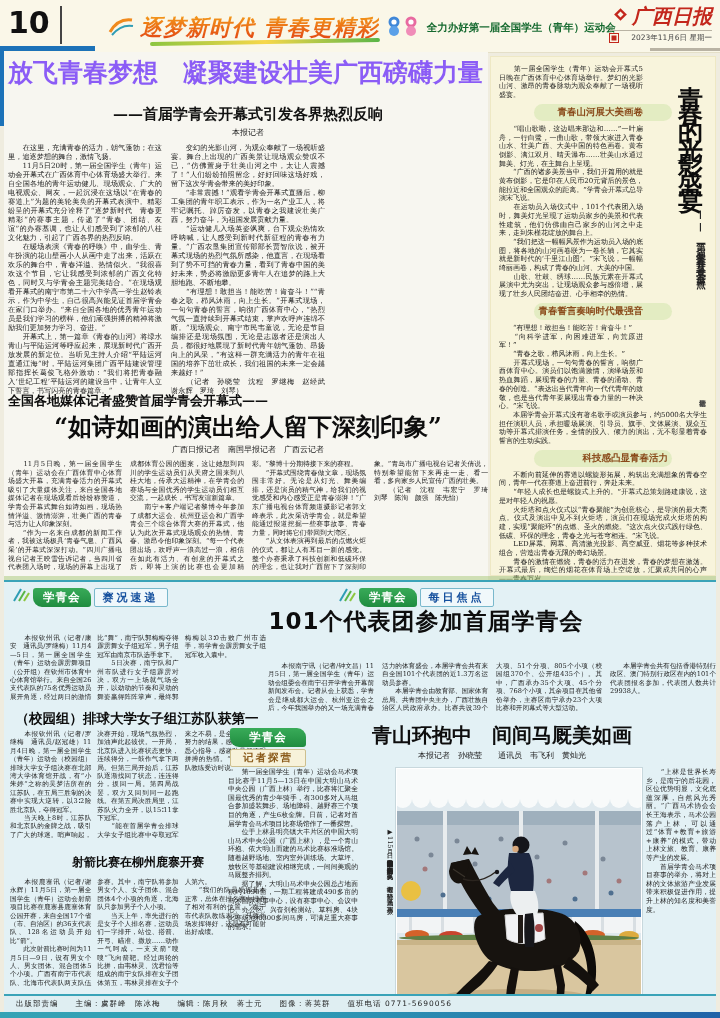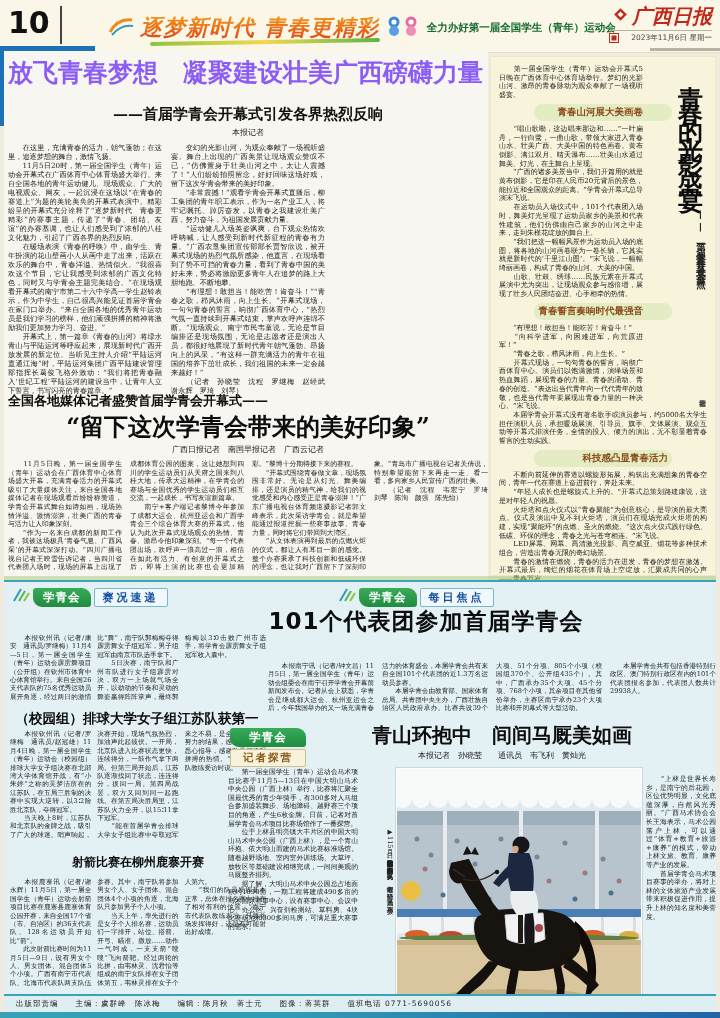--- a/index.html
+++ b/index.html
@@ -124,21 +124,21 @@
 　　开幕式上，第一篇章《青春的山河》将绿水青山与平陆运河等呼应起来，展现新时代广西开放发展的新定位。当听见主持人介绍“平陆运河直通江海”时，平陆运河集团广西平陆建设管理部指挥长葛俊飞格外激动：“我们将把青春融入‘世纪工程’平陆运河的建设当中，让青年人立下誓言，书写闪亮的青春篇章。”
 　　变幻的光影山河，为观众奉献了一场视听盛宴。舞台上出现的广西美景让现场观众赞叹不已，“仿佛置身于壮美山河之中，太让人震撼了！”人们纷纷拍照留念，好好回味这场好戏，留下这次学青会带来的美好印象。
 　　“非常震撼！”观看学青会开幕式直播后，柳工集团的青年职工表示，作为一名产业工人，将牢记嘱托、踔厉奋发，以青春之我建设壮美广西，努力奋斗，为祖国发展贡献力量。
 　　“运动健儿入场英姿飒爽，台下观众热情欢呼呐喊，让人感受到新时代新征程的青春有力量。”广西农垦集团宣传部部长贾智欣说，被开幕式现场的热烈气氛所感染，他直言，在现场看到了势不可挡的青春力量，看到了青春中国的美好未来，势必将激励更多青年人在追梦的路上大胆地跑、不断地攀。
 　　“有理想！敢担当！能吃苦！肯奋斗！”“青春之歌，栉风沐雨，向上生长。”开幕式现场，一句句青春的誓言，响彻广西体育中心，“热烈气氛一直持续到开幕式结束，掌声欢呼声连绵不断。”现场观众、南宁市民韦童说，无论是节目编排还是现场氛围，无论是志愿者还是演出人员，都很好地展现了新时代青年朝气蓬勃、昂扬向上的风采，“有这样一群充满活力的青年在祖国的培养下茁壮成长，我们祖国的未来一定会越来越好！”
 　　（记者　孙晓莹　沈程　罗继梅　赵经武　谢永辉　罗琦　刘琴）</div>
   </div>
 
   <div class="abs media-art">
     <div class="media-k song">全国各地媒体记者盛赞首届学青会开幕式——</div>
-    <div class="media-h song">“留下这次学青会带来的美好印象”</div>
+    <div class="media-h song">“如诗如画的演出给人留下深刻印象”</div>
     <div class="media-by">广西日报记者　南国早报记者　广西云记者</div>
     <div class="c4 cols flow">　　11月5日晚，第一届全国学生（青年）运动会在广西体育中心体育场盛大开幕，充满青春活力的开幕式吸引了大量媒体关注，来自全国各地媒体记者在现场观看后纷纷称赞道，学青会开幕式舞台如诗如画，现场热情洋溢、激情澎湃，壮美广西的青春与活力让人印象深刻。
 　　“作为一名来自成都的新闻工作者，我被这场极具‘青春气息、广西风采’的开幕式深深打动。”四川广播电视台记者王映雪告诉记者，当四川省代表团入场时，现场的屏幕上出现了成都体育公园的图案，这让她想到四川的学生运动员们从天府之国来到八桂大地，传承大运精神，在学青会的赛场与全国优秀的学生运动员们相互交流，一起成长，书写友谊新篇章。
 　　南宁+客户端记者黎博今年参加了成都大运会、杭州亚运会和广西学青会三个综合体育大赛的开幕式，他认为此次开幕式现场观众的热情、青春、激昂令他印象深刻。“每一个代表团出场，欢呼声一浪高过一浪，相信在如此有活力、有创意的开幕式之后，即将上演的比赛也会更加精彩。”黎博十分期待接下来的赛程。
 　　“开幕式围绕青春做文章，现场氛围非常好。无论是从灯光、舞美编排，还是演员的精气神，给我们的视觉感受和内心感受正是青春澎湃！”广东广播电视台体育频道摄影记者郭文峰表示，此次采访学青会，就是希望能通过报道挖掘一些赛事故事、青春力量，同时将它们带回到大湾区。
 　　“从文体表演再到最后的点燃火炬的仪式，都让人有耳目一新的感觉。整个办赛秉承了科技创新和低碳环保的理念，也让我对广西留下了深刻印象。”青岛市广播电视台记者关倩说，特别希望能留下来再走一走、看一看，多向家乡人民宣传广西的壮美。
 　　（记者　沈程　韦宏宁　罗琦　刘琴　陈洵　颜强　陈先怡）</div>
   </div>
 
   <div class="abs spot">
@@ -329,20 +329,20 @@
           <path d="M114 122 L138 122 C142 132 142 140 140 146 L120 146 C114 138 112 130 114 122 Z" fill="#eceff0"></path>
           <path d="M136 144 C138 156 138 168 137 178 L128 178 C127 166 127 154 128 145 Z" fill="#17171b"></path>
           <circle cx="124" cy="76" r="8.5" fill="#15151a"></circle>
           <circle cx="118.5" cy="80" r="3.2" fill="#d7a87d"></circle>
           <path d="M100 102 C90 110 78 114 66 110" stroke="#2b251f" stroke-width="1.4" fill="none"></path>
           <circle cx="100" cy="103" r="2.2" fill="#15151a"></circle>
         </g>
       </svg>
     </div>
 
-    <div class="abs flow" style="left:642px;top:193px;width:70px;height:244px;font-size:6.8px;line-height:8.6px;">　　“上林是世界长寿乡，是南宁的后花园，区位优势明显，文化底蕴深厚，自然风光秀丽。”广西马术协会会长王海表示，马术公园落户上林，可以通过“体育+教育+旅游+康养”的模式，带动上林文旅、教育、康养等产业的发展。
+    <div class="abs flow" style="left:642px;top:186px;width:70px;height:244px;font-size:6.8px;line-height:8.6px;">　　“上林是世界长寿乡，是南宁的后花园，区位优势明显，文化底蕴深厚，自然风光秀丽。”广西马术协会会长王海表示，马术公园落户上林，可以通过“体育+教育+旅游+康养”的模式，带动上林文旅、教育、康养等产业的发展。
 　　首届学青会马术项目赛事的举办，将对上林的文体旅游产业发展带来积极促进作用，提升上林的知名度和美誉度。</div>
 
     <div class="foot">出版部责编　　主编：虞群峰　陈冰梅　　编辑：陈月秋　蒋士元　　图像：蒋英群　　值班电话 0771-5690056</div>
   </div>
 
   <div class="abs strip"></div>
 </div>
 
 </body></html>

